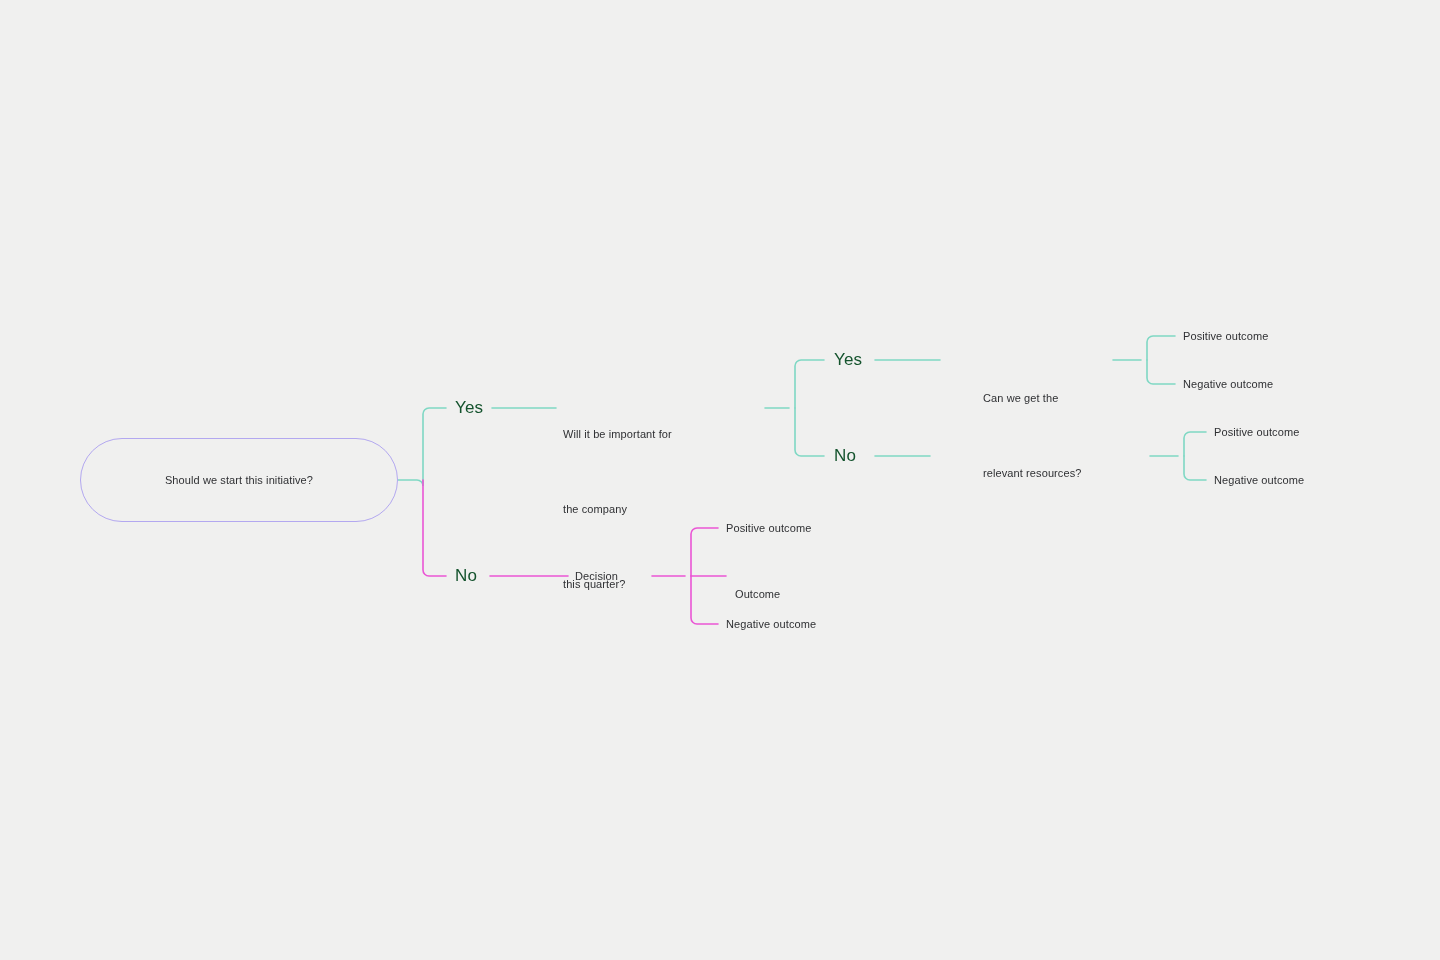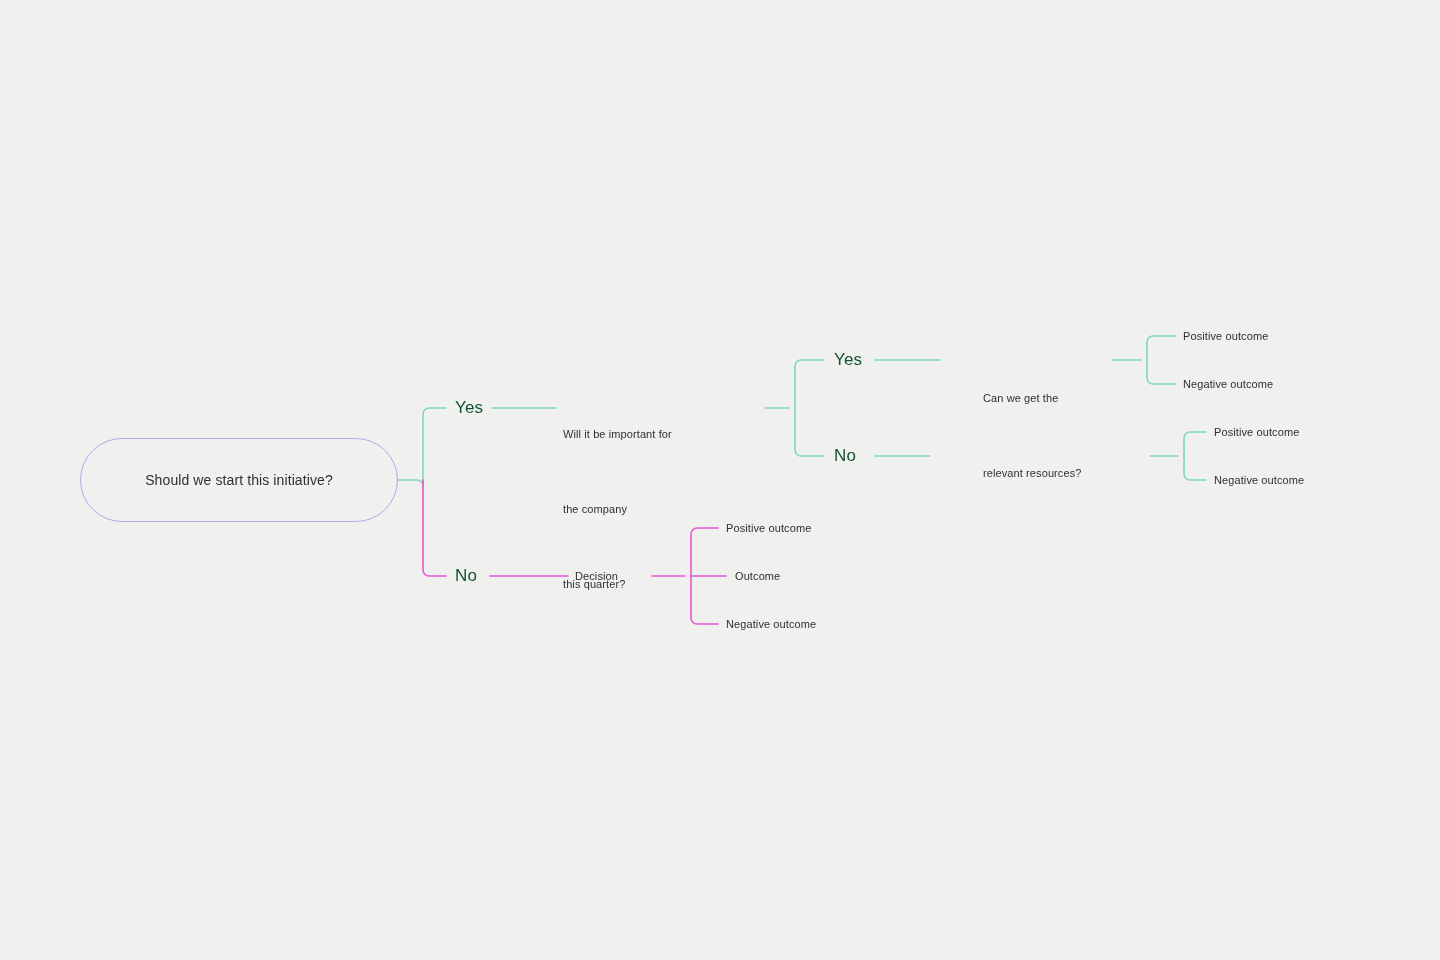--- a/index.html
+++ b/index.html
@@ -37,21 +37,21 @@
     height: 84px;
     box-sizing: border-box;
     border: 1.6px solid #b3a8f0;
     border-radius: 42px;
     background: transparent;
     display: flex;
     align-items: center;
     justify-content: center;
   }
   .root-label {
-    font-size: 14px;
+    font-size: 11px;
     color: #2f3033;
     letter-spacing: 0.1px;
     white-space: nowrap;
   }
 
   
   .node {
     position: absolute;
     font-size: 11px;
     color: #2f3033;
@@ -127,16 +127,16 @@
 
   <div class="node" style="left:1183px; top:324px;">Positive outcome</div>
   <div class="node" style="left:1183px; top:372px;">Negative outcome</div>
 
   <div class="node" style="left:1214px; top:420px;">Positive outcome</div>
   <div class="node" style="left:1214px; top:468px;">Negative outcome</div>
 
   <div class="node" style="left:575px; top:564px;">Decision</div>
 
   <div class="node" style="left:726px; top:516px;">Positive outcome</div>
-  <div class="node" style="left:735px; top:564px;">Outcome</div>
+  <div class="node" style="left:735px; top:582px;">Outcome</div>
   <div class="node" style="left:726px; top:612px;">Negative outcome</div>
 
 </div>
 
 </body></html>

